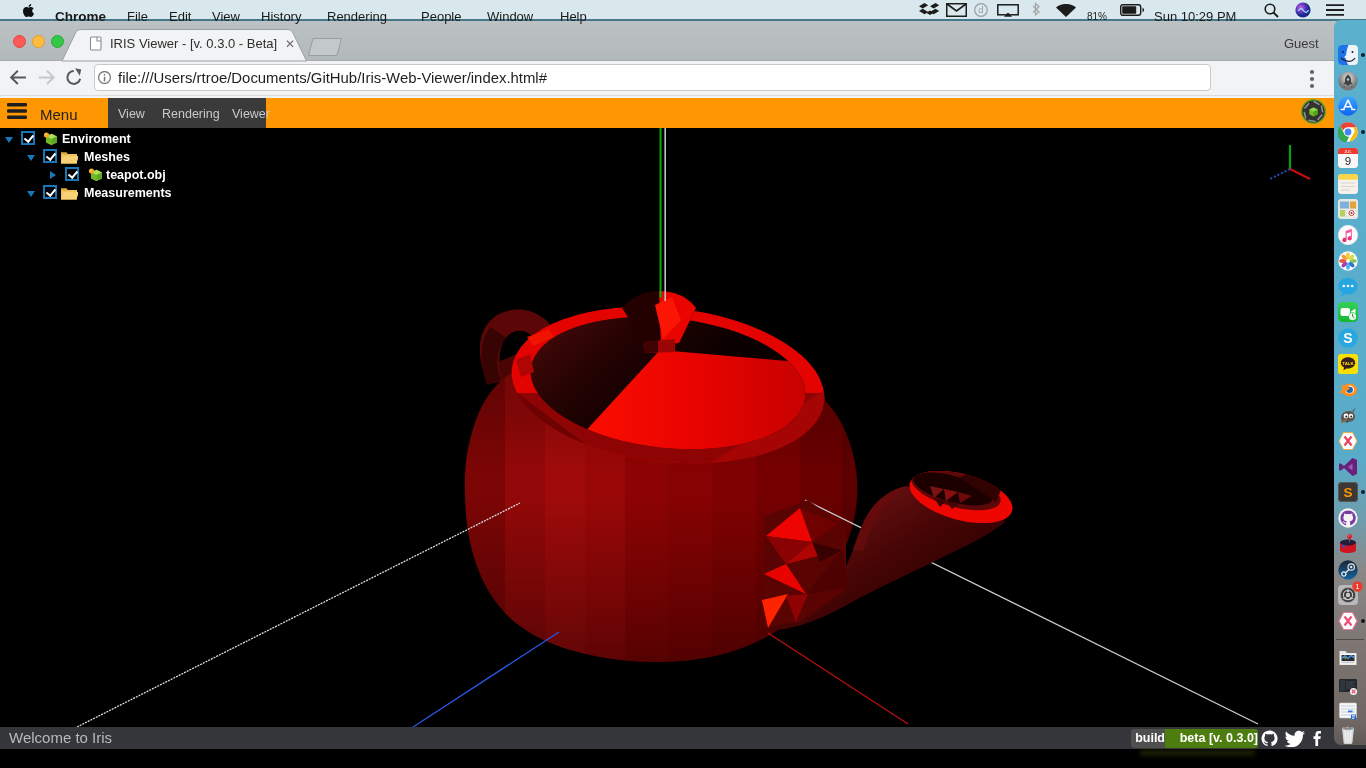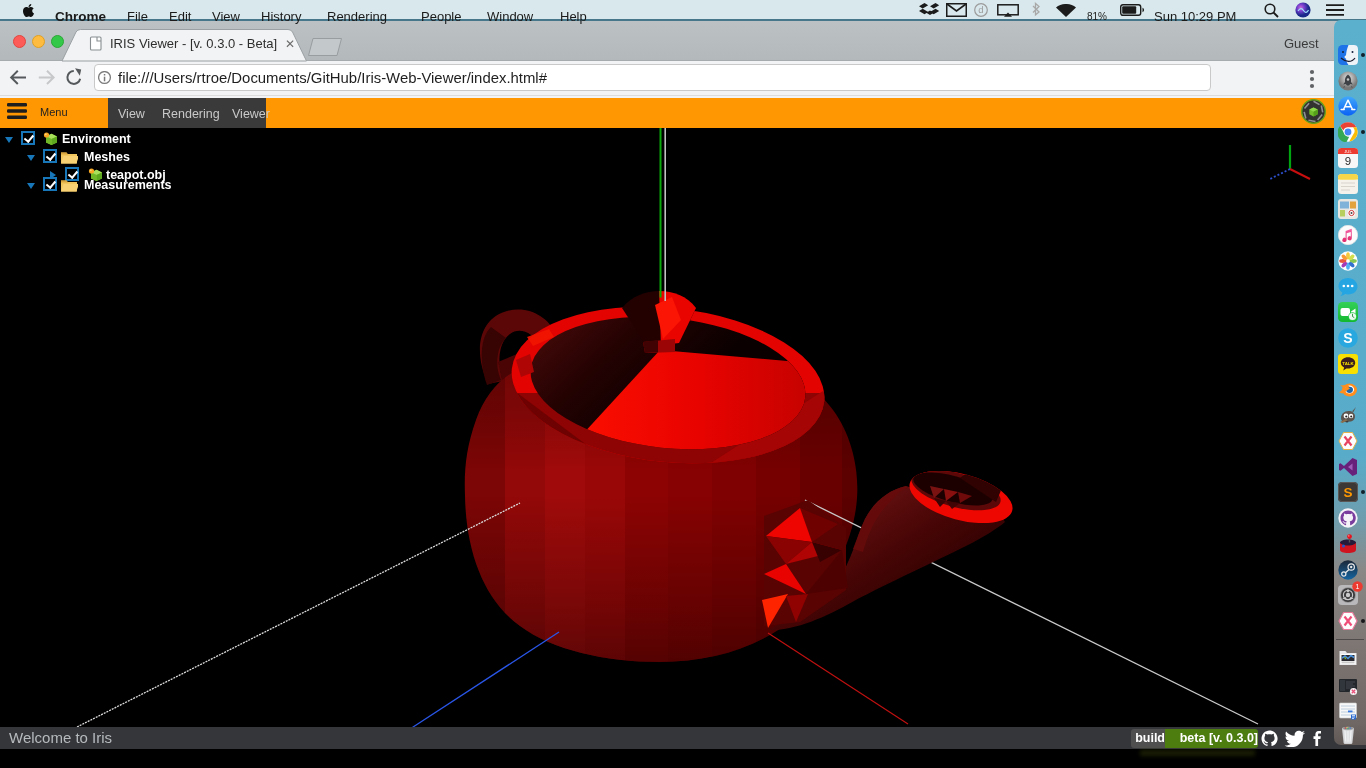--- a/index.html
+++ b/index.html
@@ -128,21 +128,21 @@
       <circle cx="4" cy="3" r="2.1"></circle>
       <circle cx="4" cy="10" r="2.1"></circle>
       <circle cx="4" cy="17" r="2.1"></circle>
     </g>
   </svg>
 <style>
 
 #appbar{position:absolute;left:0;top:98px;width:1366px;height:30px;background:#fe9702;z-index:30}
 #menublock{position:absolute;left:108px;top:98px;width:158px;height:30px;background:#3a3a3a;z-index:31;color:#c9c9c9;font-size:12.5px}
 #menublock span{position:absolute;top:9px}
-#menulabel{position:absolute;left:40px;top:106px;font-size:11px;color:#222;z-index:31}
+#menulabel{position:absolute;left:40px;top:106px;font-size:15px;color:#222;z-index:31}
 
 #viewport{position:absolute;left:0;top:128px;width:1366px;height:640px;background:#000;z-index:10}
 
 #tree{position:absolute;left:0;top:128px;z-index:20;color:#fff;font-size:12.5px;font-weight:bold}
 .trow{position:absolute;height:18px;line-height:18px;white-space:nowrap}
 .chk{position:absolute;width:14px;height:14px;border:2px solid #1777b8;background:#000;top:1px}
 .chk:after{content:"";position:absolute;left:3px;top:0px;width:3.5px;height:7px;border:solid #fff;border-width:0 2px 2px 0;transform:rotate(40deg)}
 .tri{position:absolute;width:0;height:0;top:6px}
 .trid{border-left:4.5px solid transparent;border-right:4.5px solid transparent;border-top:6.5px solid #1777b8;top:7px}
 .trir{border-top:4.5px solid transparent;border-bottom:4.5px solid transparent;border-left:6.5px solid #1777b8;top:5px}
@@ -217,21 +217,21 @@
           <path d="M4 6.5L9.5 3.8l5.5 2.7v6L9.5 15 4 12.5z" fill="#7fc92e"></path>
           <path d="M4 6.5l5.5 2.6 5.5-2.6-5.5-2.7z" fill="#a8e05c"></path>
           <path d="M9.5 9.1V15l5.5-2.5v-6z" fill="#5da81e"></path>
           <path d="M4 6.5v6l5.5 2.5V9.1z" fill="#71b828"></path>
           <circle cx="4.5" cy="5" r="2.6" fill="#f5a623"></circle>
           <circle cx="3.8" cy="4.3" r="0.9" fill="#ffd27f"></circle>
         </g>
       </svg>
   <span style="position:absolute;left:106px">teapot.obj</span>
  </div>
- <div class="trow" style="left:0;top:48px;width:300px">
+ <div class="trow" style="left:0;top:56px;width:300px">
   <span class="tri trid" style="left:27px"></span>
       <span class="chk" style="left:43px"></span>
   <svg class="abs" style="left:60px;top:1px" width="18" height="16" viewBox="0 0 18 16">
         <g>
           <path d="M1 3.5h5.5l1.5 2H17v1.5H1z" fill="#e8b64c"></path>
           <path d="M1 5h16v9.5H1z" fill="#f0c55e"></path>
           <path d="M1 14.5L3.5 7H19l-2.7 7.5z" fill="#f7d174"></path>
           <path d="M1 3.5h5.5l1.5 2H1z" fill="#d9a53e"></path>
         </g>
       </svg>

